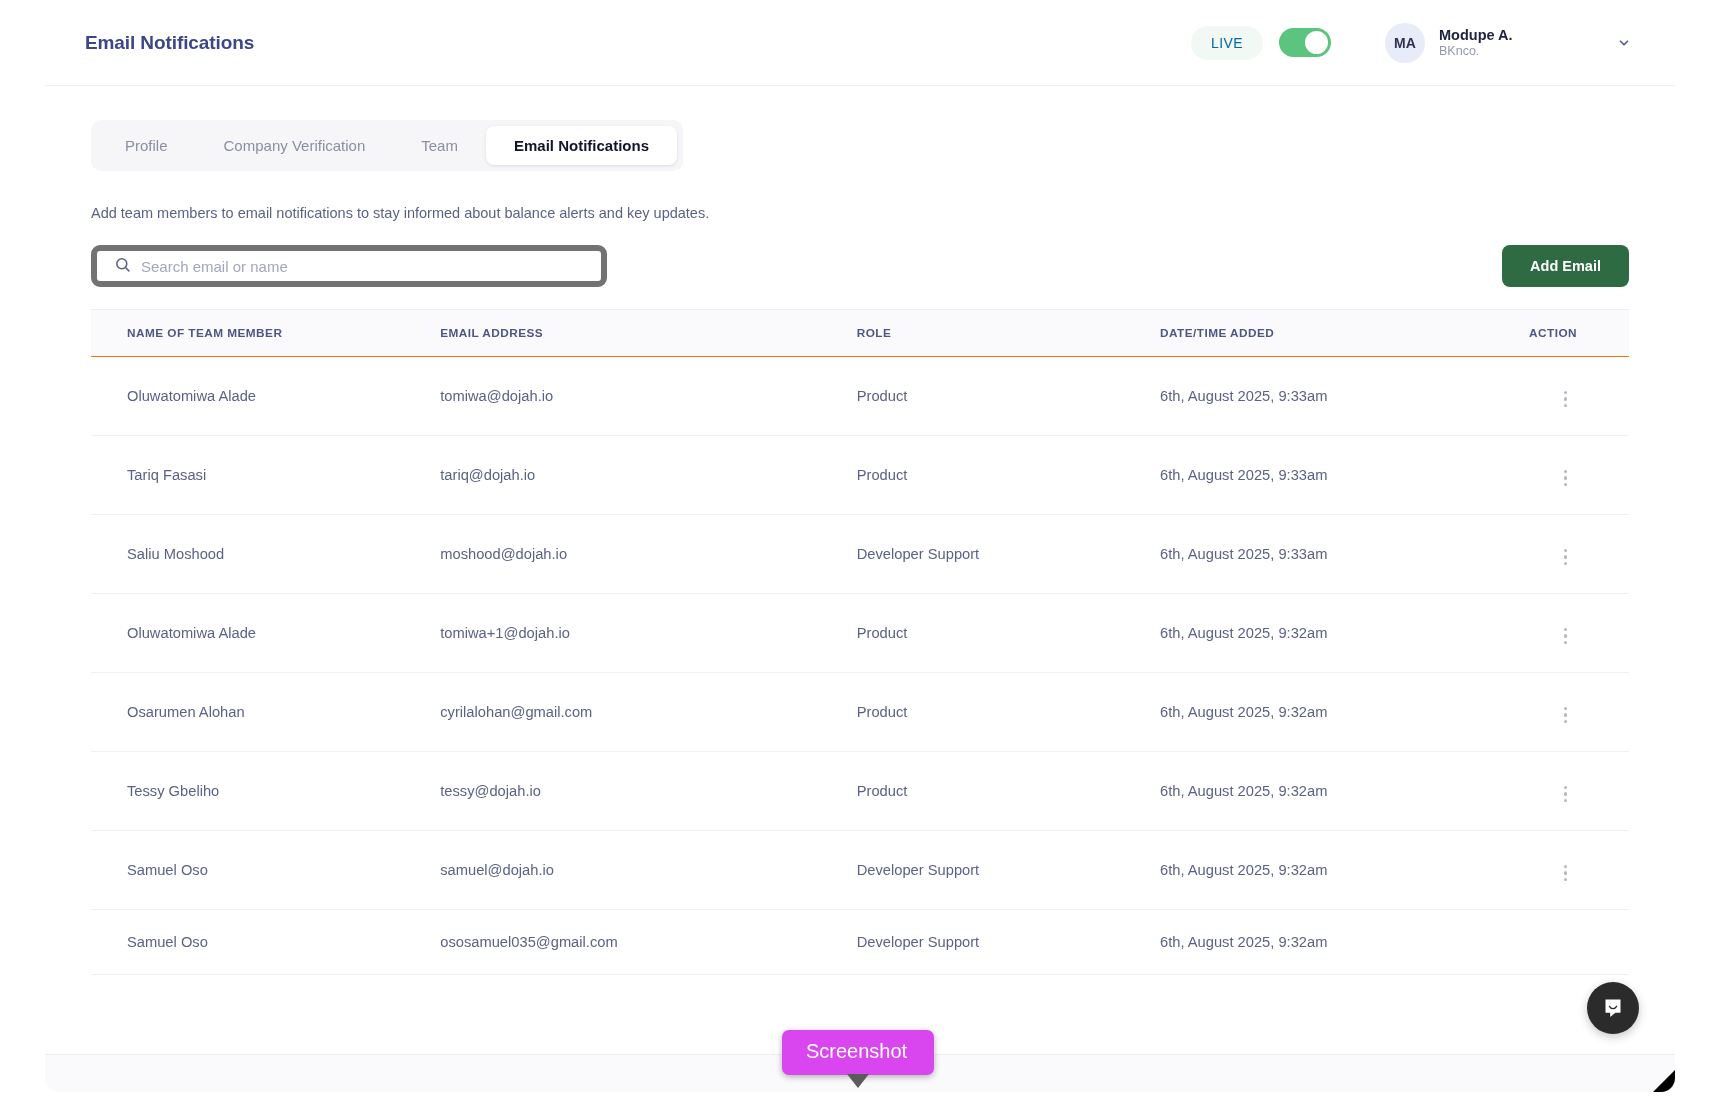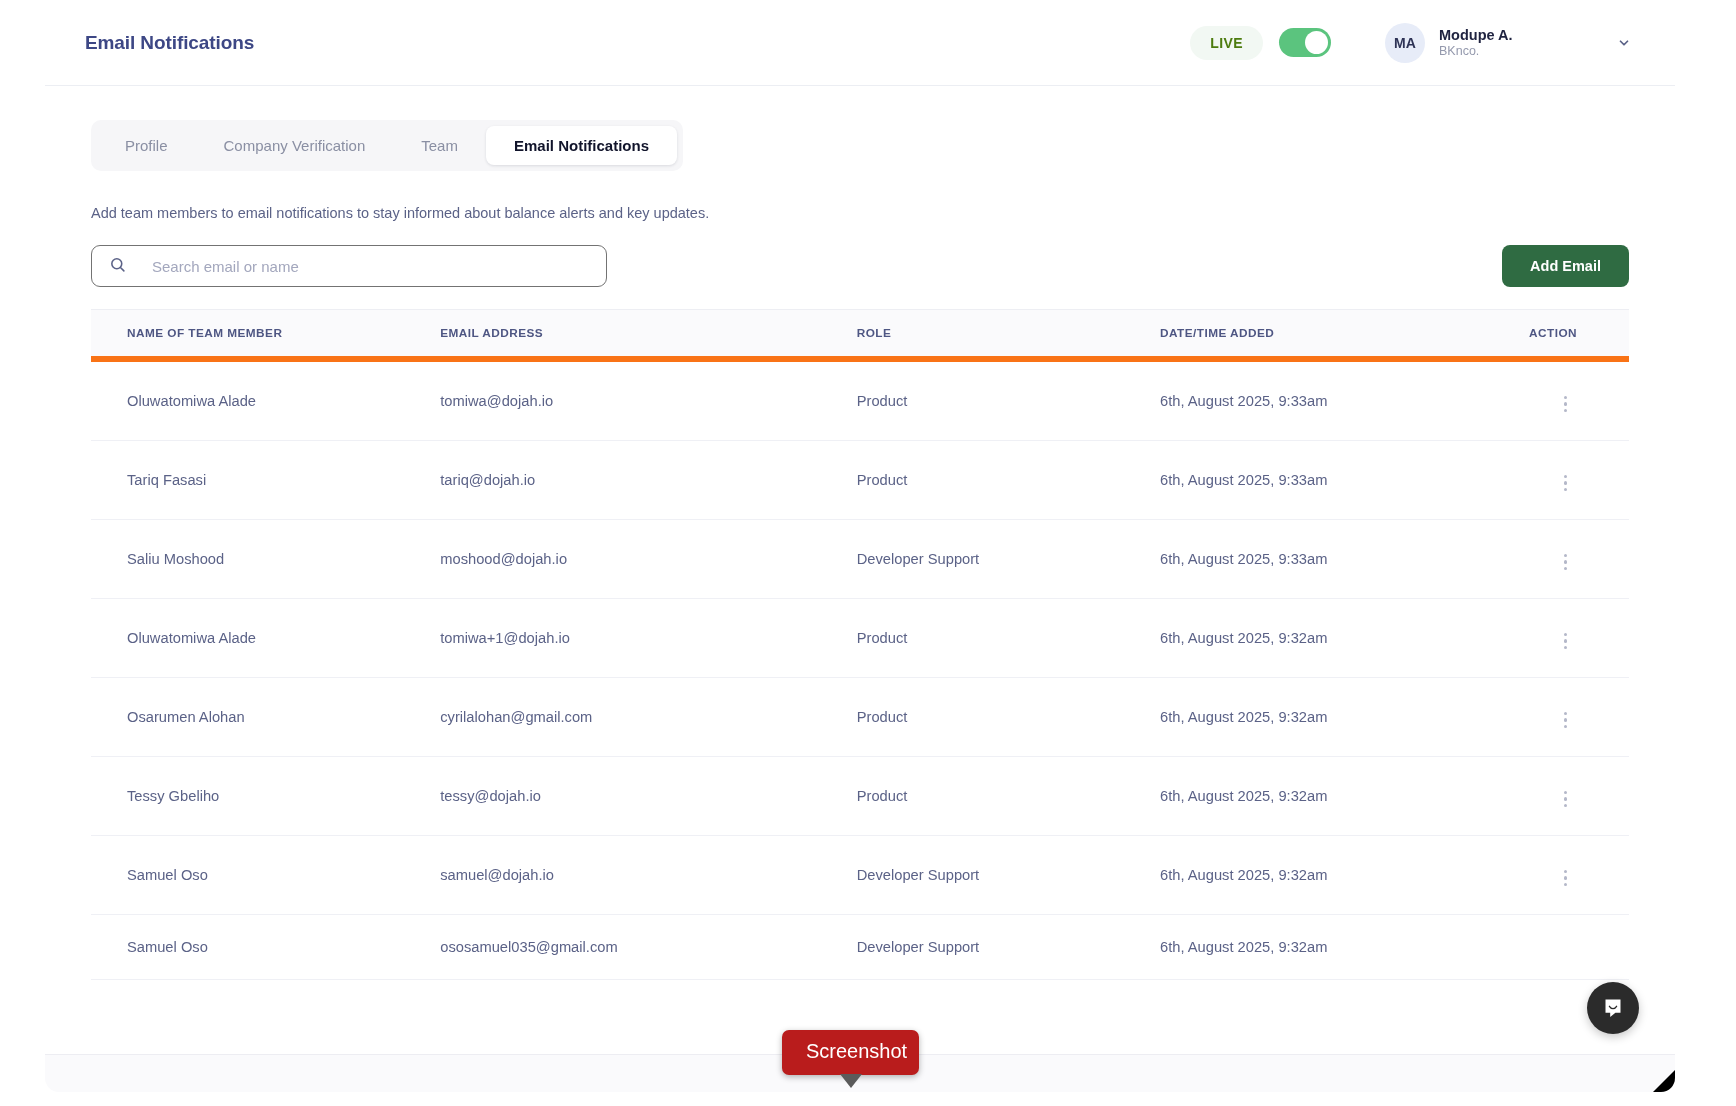--- a/index.html
+++ b/index.html
@@ -34,23 +34,23 @@
   }
   .topbar-title {
     font-size: 19px;
     font-weight: 700;
     color: #3d4785;
     letter-spacing: -0.1px;
   }
   .topbar-right { display: flex; align-items: center; gap: 8px; }
   .live-badge {
     background: #f2f8f3;
-    color: #4d7c0f;
+    color: #0369a1;
     font-size: 14px;
-    font-weight: 700;
+    font-weight: 400;
     letter-spacing: 0.4px;
     padding: 9px 20px;
     border-radius: 20px;
   }
   .toggle {
     width: 52px; height: 29px;
     background: #5bc47e;
     border-radius: 15px;
     position: relative;
     margin-left: 8px;
@@ -113,24 +113,24 @@
     margin-bottom: 24px;
   }
   .toolbar {
     display: flex;
     align-items: center;
     justify-content: space-between;
     margin-bottom: 22px;
   }
   .search {
     width: 516px; height: 42px;
-    border: 1px solid #737373;
+    border: 6px solid #737373;
     border-radius: 9px;
     display: flex; align-items: center;
-    gap: 26px;
+    gap: 10px;
     padding: 0 17px;
     background: #fff;
   }
   .search svg { color: #5b6287; flex: none; }
   .search input {
     border: none; outline: none;
     font-size: 15px;
     font-family: inherit;
     color: #3d4785;
     width: 100%;
@@ -152,21 +152,21 @@
   .table { width: 100%; border-collapse: collapse; }
   .table thead th {
     background: #fafafc;
     color: #4e5683;
     font-size: 11.8px;
     font-weight: 700;
     letter-spacing: 0.45px;
     text-align: left;
     padding: 16px 0;
     border-top: 1px solid #edeef3;
-    border-bottom: 6px solid #f97316;
+    border-bottom: 1px solid #f97316;
   }
   .table tbody td {
     font-size: 14.7px;
     color: #5b6287;
     padding: 24px 0;
     border-bottom: 1px solid #eff0f5;
     white-space: nowrap;
   }
   .c-name  { width: 352px; padding-left: 36px !important; }
   .c-email { width: 420px; }
@@ -196,24 +196,24 @@
     border-radius: 50%;
     background: #2b2b2b;
     display: flex; align-items: center; justify-content: center;
     cursor: pointer;
     box-shadow: 0 3px 10px rgba(0,0,0,.22);
   }
   
   .tooltip {
     position: absolute;
     left: 782px; top: 1030px;
-    background: #b91c1c;
+    background: #d946ef;
     color: #ffffff;
     font-size: 20px;
-    padding: 10px 12px 12px 24px;
+    padding: 10px 27px 12px 24px;
     border-radius: 7px;
     box-shadow: 0 2px 6px rgba(0,0,0,.3);
     z-index: 40;
   }
   .tooltip:after {
     content: "";
     position: absolute;
     left: 50%; transform: translateX(-50%);
     bottom: -13px;
     border-left: 11px solid transparent;

